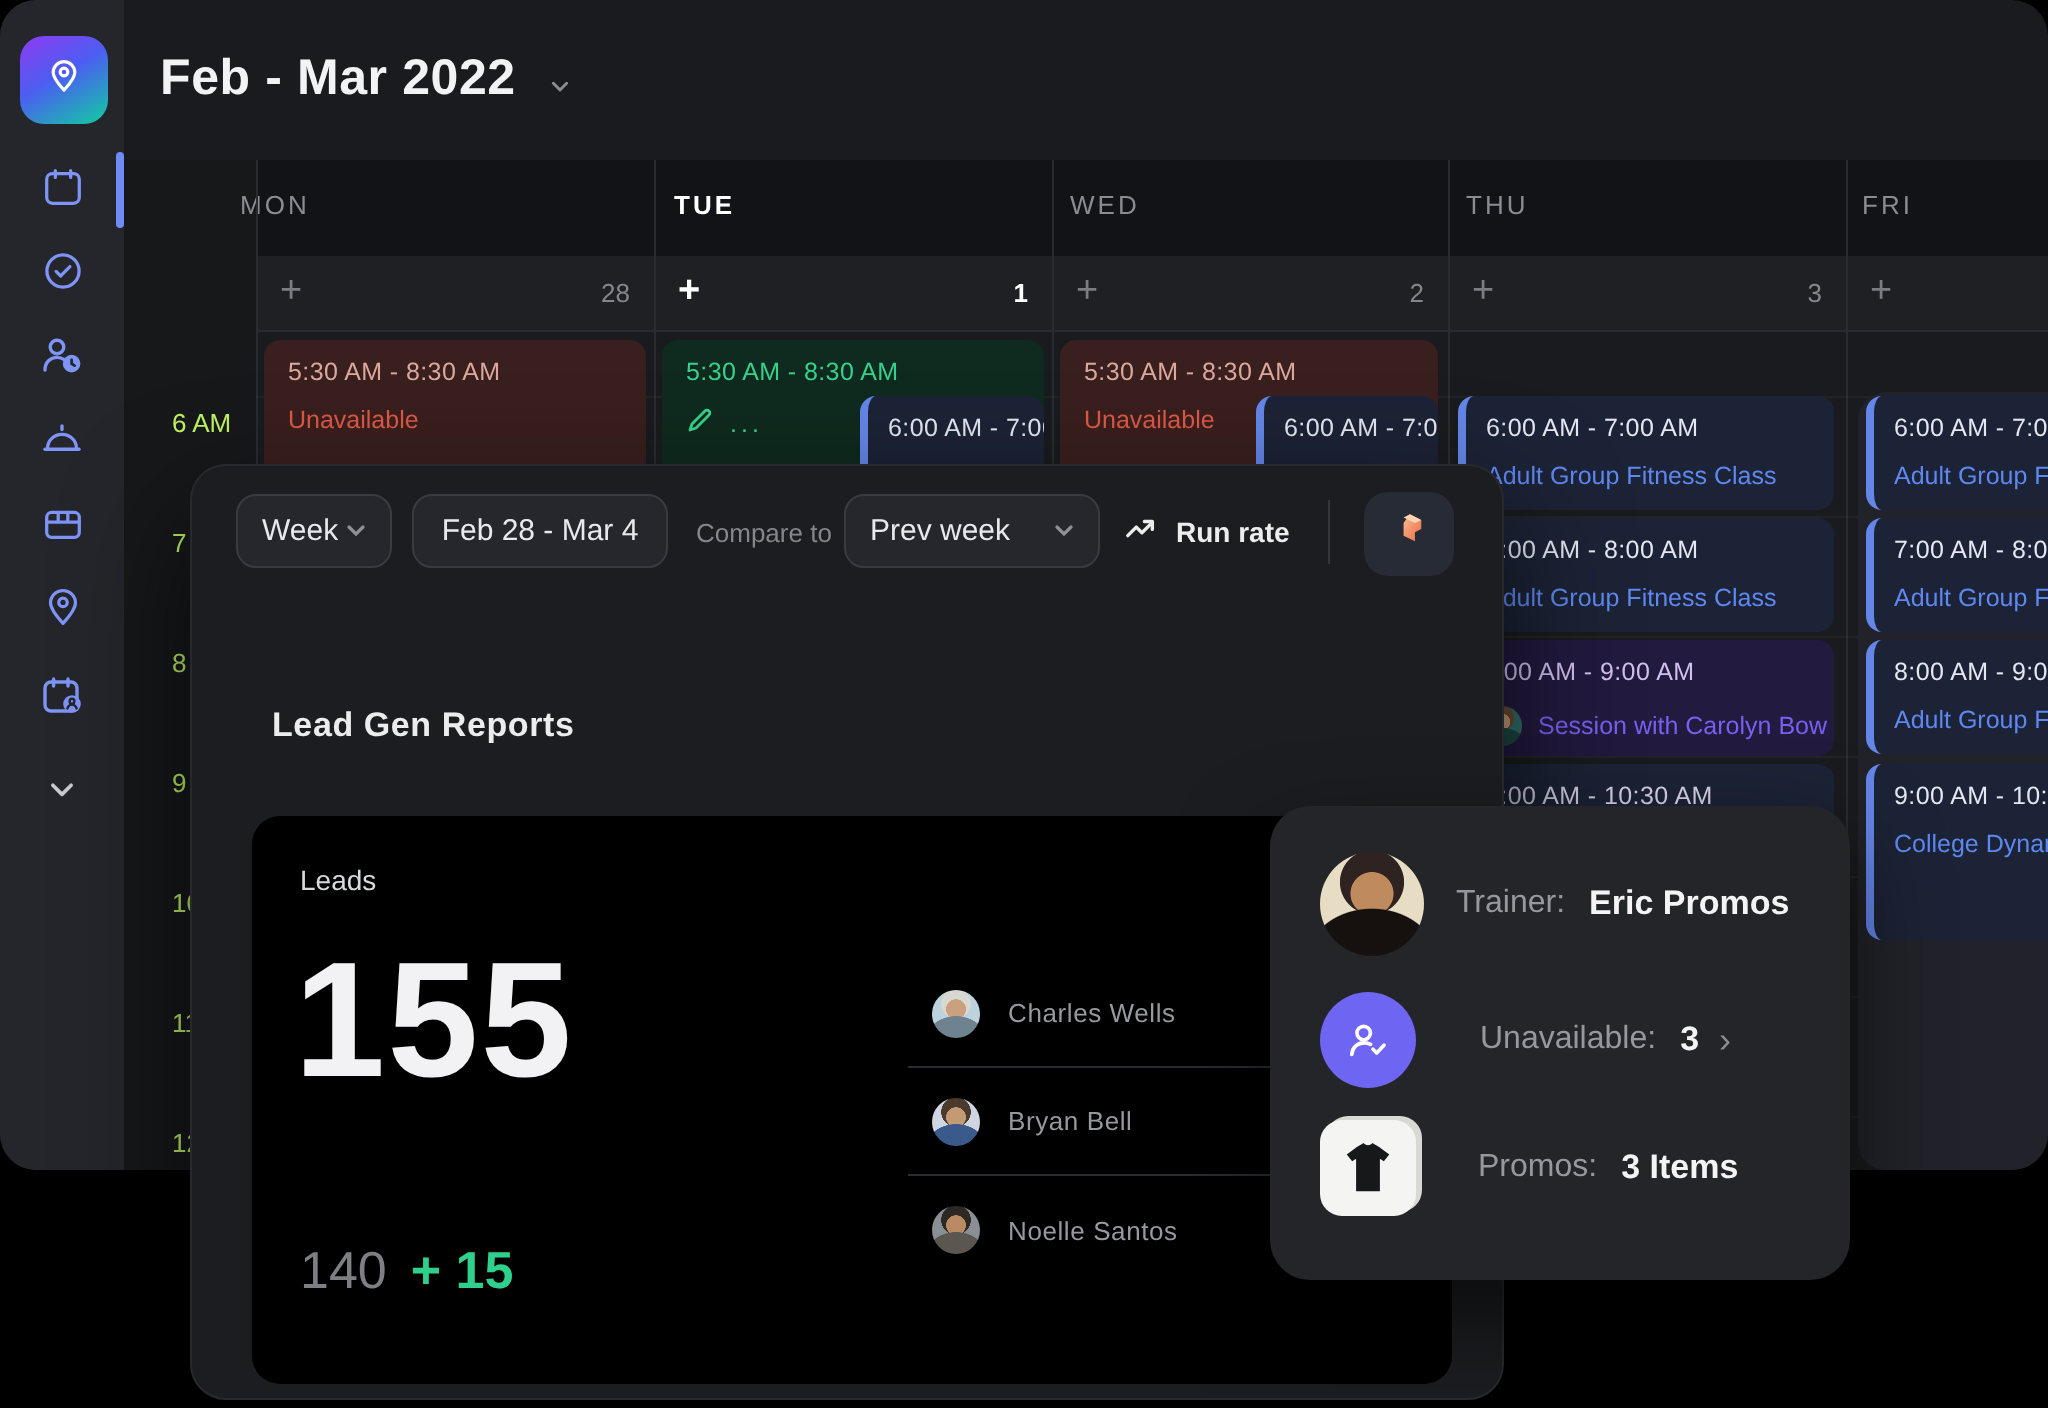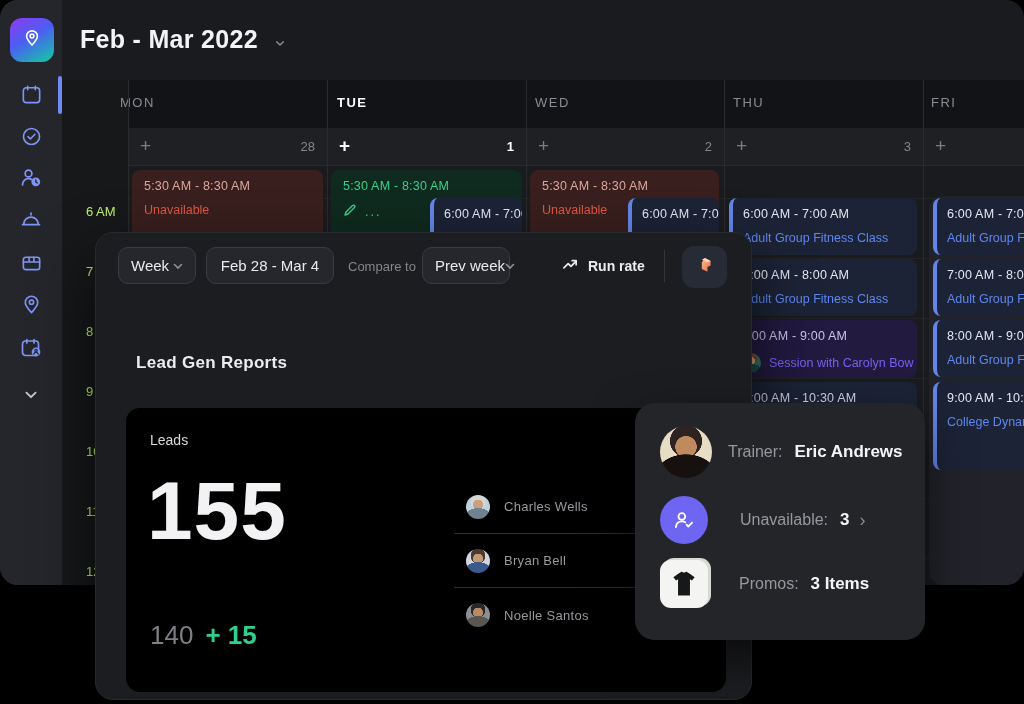--- a/index.html
+++ b/index.html
@@ -316,21 +316,21 @@
       <span>
         <svg width="10" height="10" viewBox="0 0 10 10" fill="none" stroke="#8f9095" stroke-width="1.6" stroke-linecap="round">
             <path d="M1.5 3.5 5 7l3.5-3.5"></path>
           </svg>
       </span>
     </div>
     <div class="pill" style="left:110px;top:14px;width:128px;justify-content:center">
       <span class="pv">Feb 28 - Mar 4</span>
     </div>
     <div class="plabel" style="left:252px;top:26px">Compare to</div>
-    <div class="pill" style="left:326px;top:14px;width:88px">
+    <div class="pill" style="left:326px;top:14px;width:128px">
       <span class="pv">Prev week</span>
       <span>
         <svg width="10" height="10" viewBox="0 0 10 10" fill="none" stroke="#8f9095" stroke-width="1.6" stroke-linecap="round">
             <path d="M1.5 3.5 5 7l3.5-3.5"></path>
           </svg>
       </span>
     </div>
     <div class="runrate" style="left:466px;top:23px">
       <span>
         <svg width="17" height="17" viewBox="0 0 18 18" fill="none" stroke="#eceded" stroke-width="1.8" stroke-linecap="round" stroke-linejoin="round">
@@ -379,21 +379,21 @@
           <span class="nm">Noelle Santos</span>
         </div>
       </div>
     </div>
   </div>
 
   <div class="tcard">
     <div class="trow" style="top:23px;height:52px">
       <span class="avatar av-eric" style="width:52px;height:52px"></span>
       <span class="lbl" style="margin-left:16px">Trainer:</span>
-      <span class="val">Eric Andrews</span>
+      <span class="val">Eric Promos</span>
     </div>
     <div class="trow" style="top:93px;height:48px">
       <span class="att-circle">
         <svg width="26" height="26" viewBox="0 0 24 24" fill="none" stroke="#ffffff" stroke-width="1.7" stroke-linecap="round" stroke-linejoin="round">
           <circle cx="10" cy="8.8" r="3.1"></circle>
           <path d="M4.5 18.6c.3-3.4 2.7-5.3 5.7-5.3 1.1 0 2.1.25 3 .75"></path>
           <path d="M14.3 16.3l1.7 1.7 3.4-3.6"></path>
         </svg>
       </span>
       <span class="lbl" style="margin-left:32px">Unavailable:</span>

